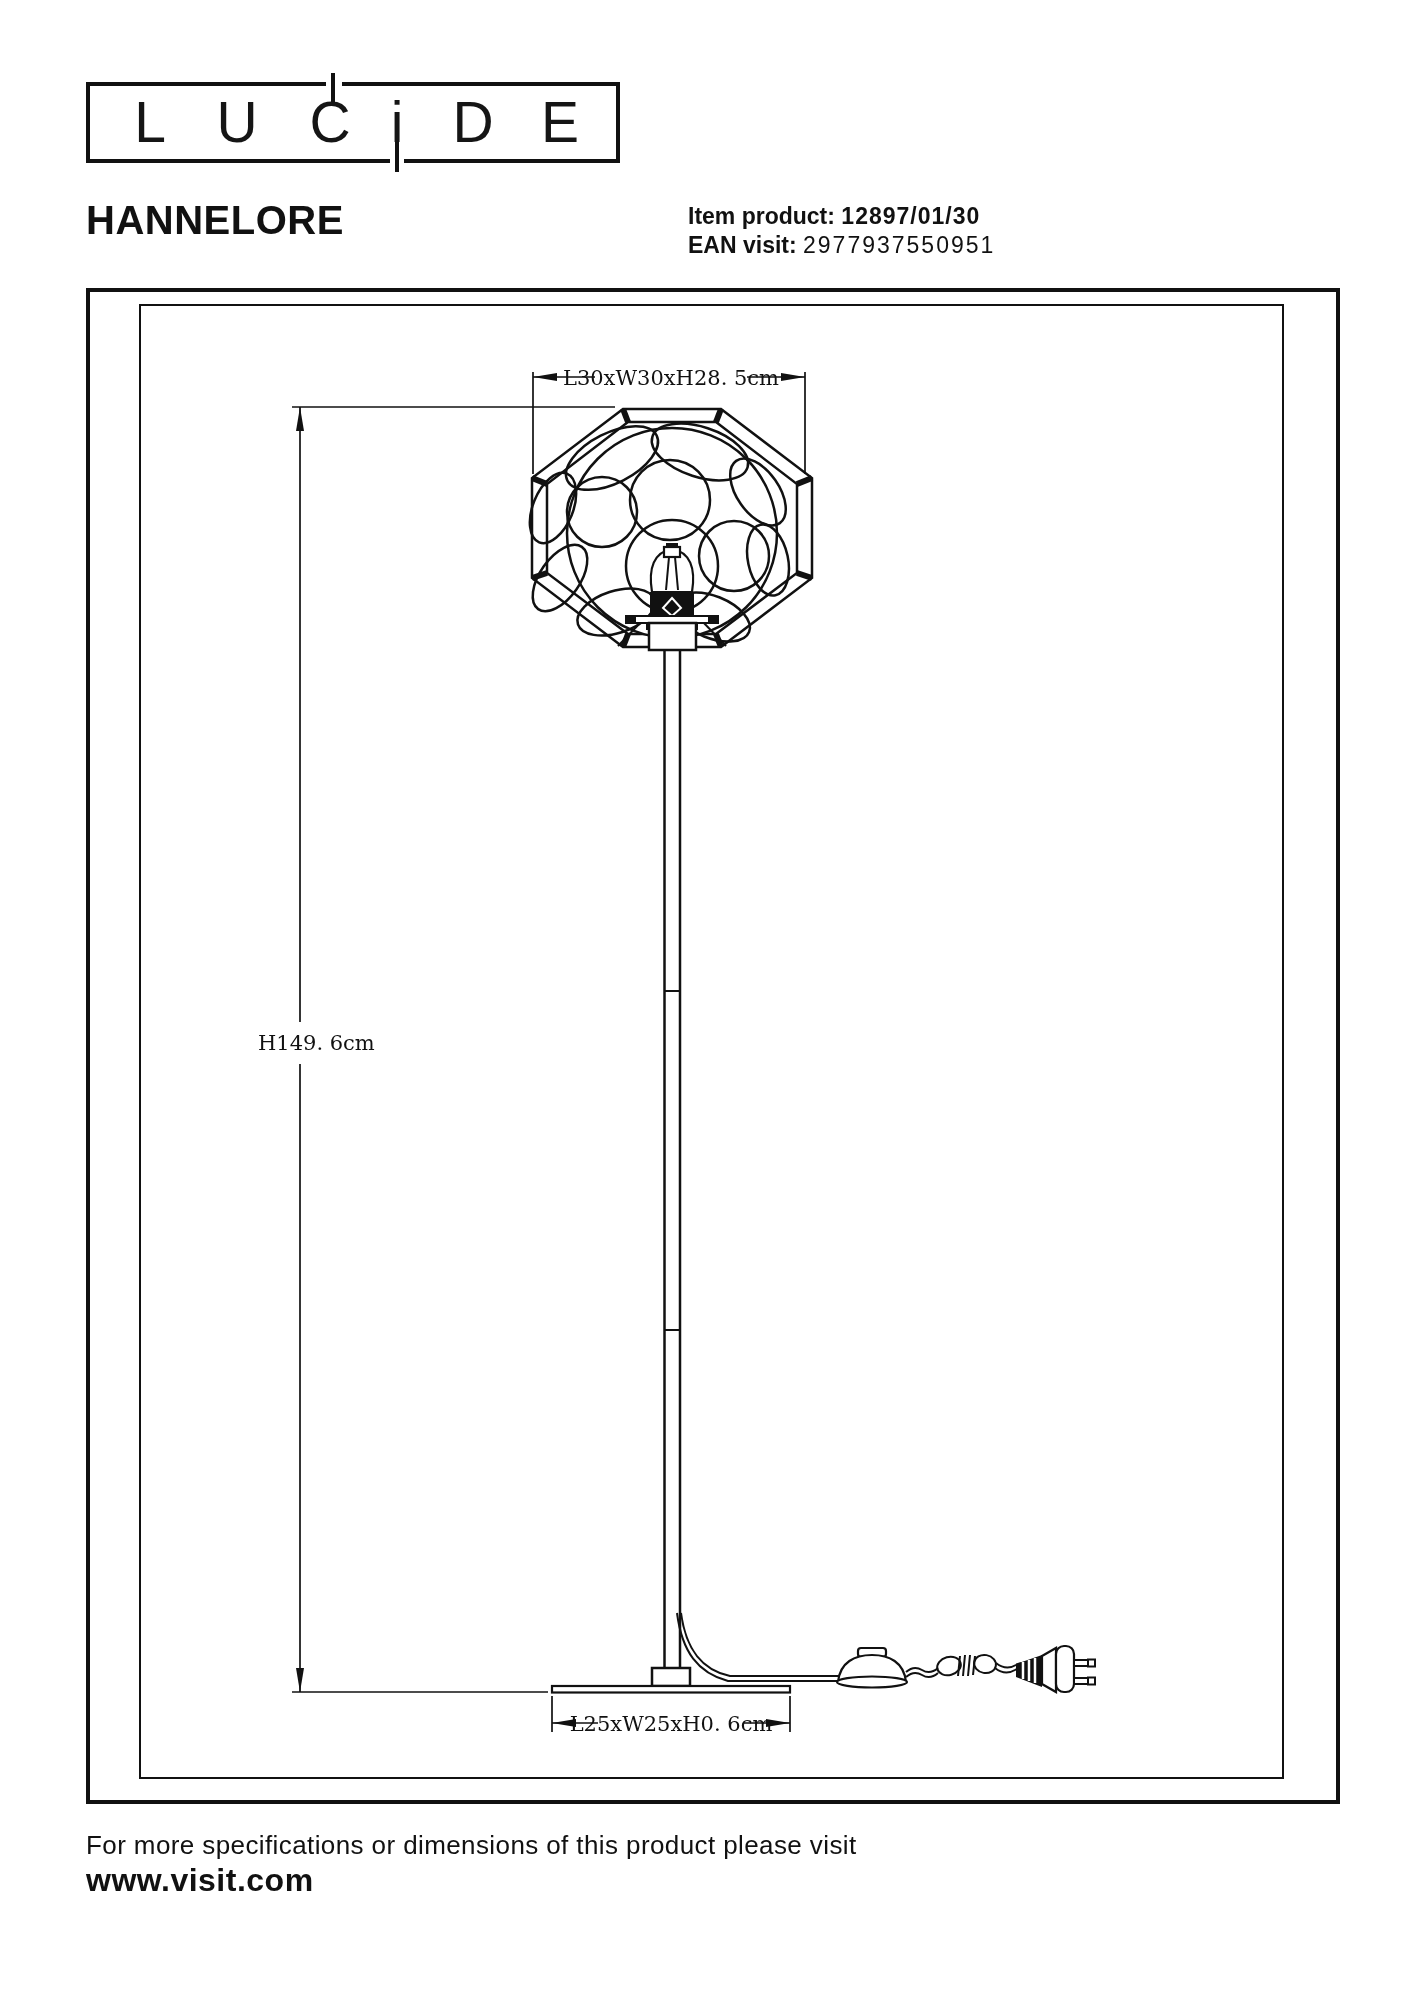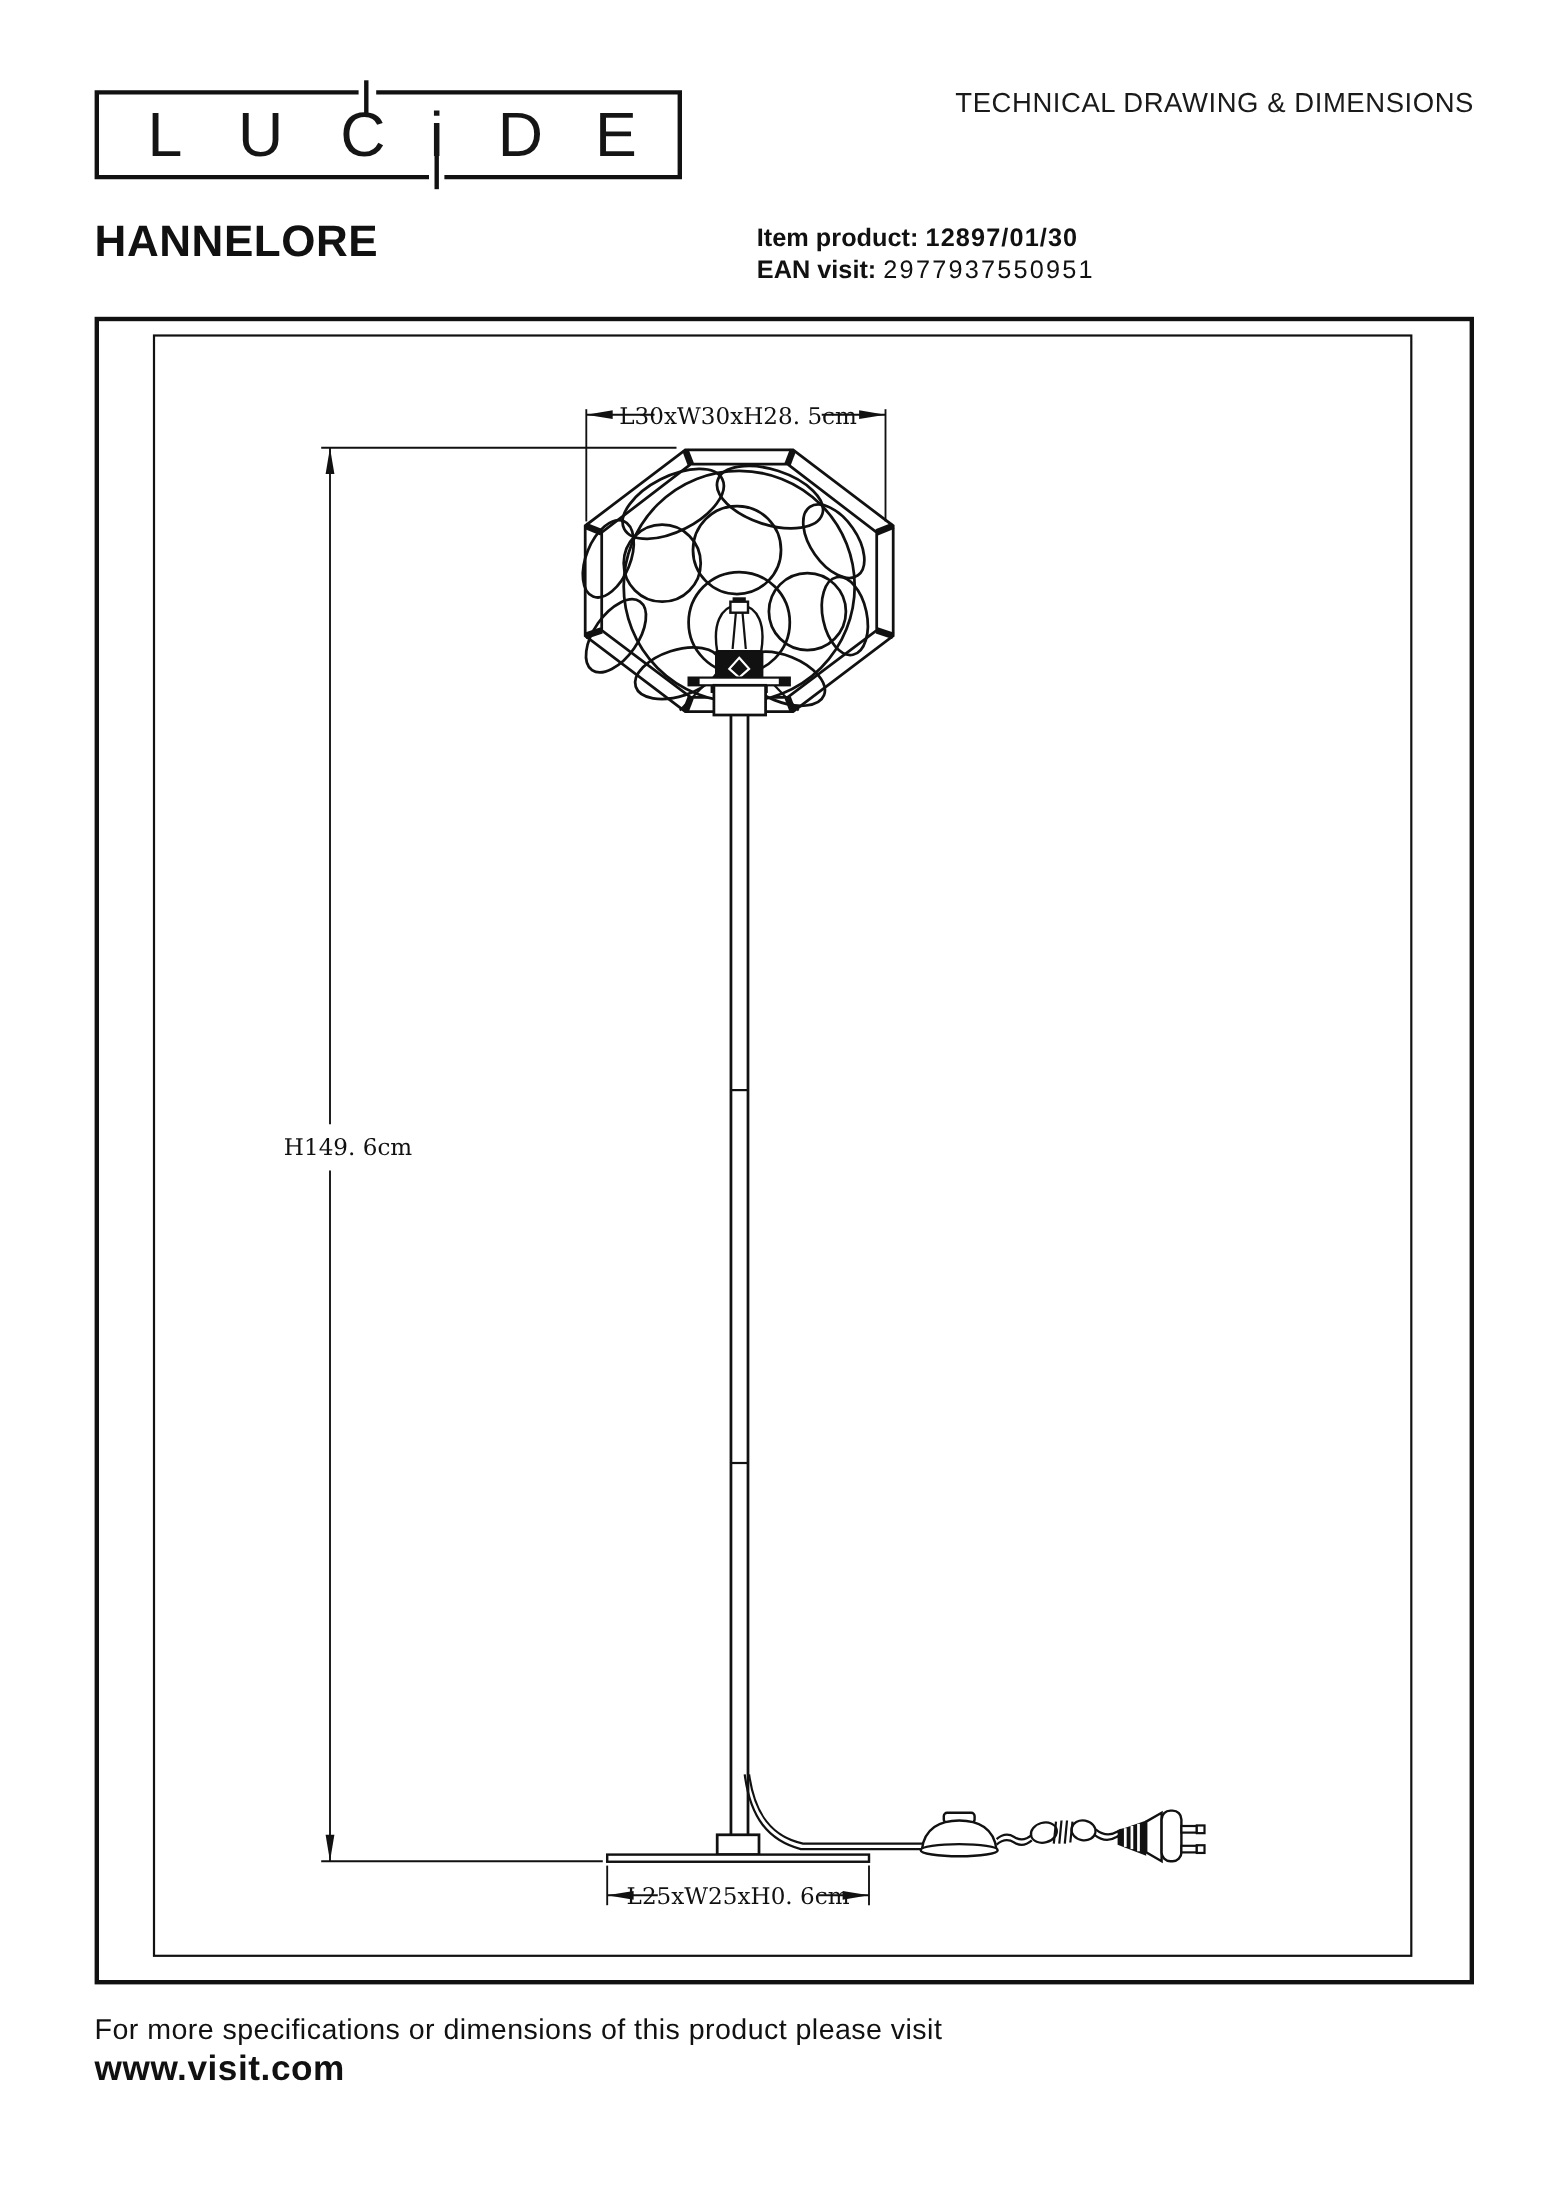--- a/index.html
+++ b/index.html
@@ -22,21 +22,20 @@
   .wh{fill:#ffffff;}
   .bk{fill:#111;stroke:none;}
   .dimtxt{font-family:"DejaVu Serif","Liberation Serif",serif;font-size:21px;fill:#111;}
   .logotxt{font-family:"Liberation Sans",sans-serif;font-size:57px;fill:#151515;}
 </style>
 </head>
 <body>
 
 <div id="page">
 
-  <div id="sheet-title" class="abs">TECHNICAL DRAWING &amp; DIMENSIONS</div>
 
   <div id="product-name" class="abs">HANNELORE</div>
 
   <div id="codes" class="abs">
     <div>
       <span class="lbl">Item product:</span>
       <span class="val-bold">12897/01/30</span>
     </div>
     <div>
       <span class="lbl">EAN visit:</span>

